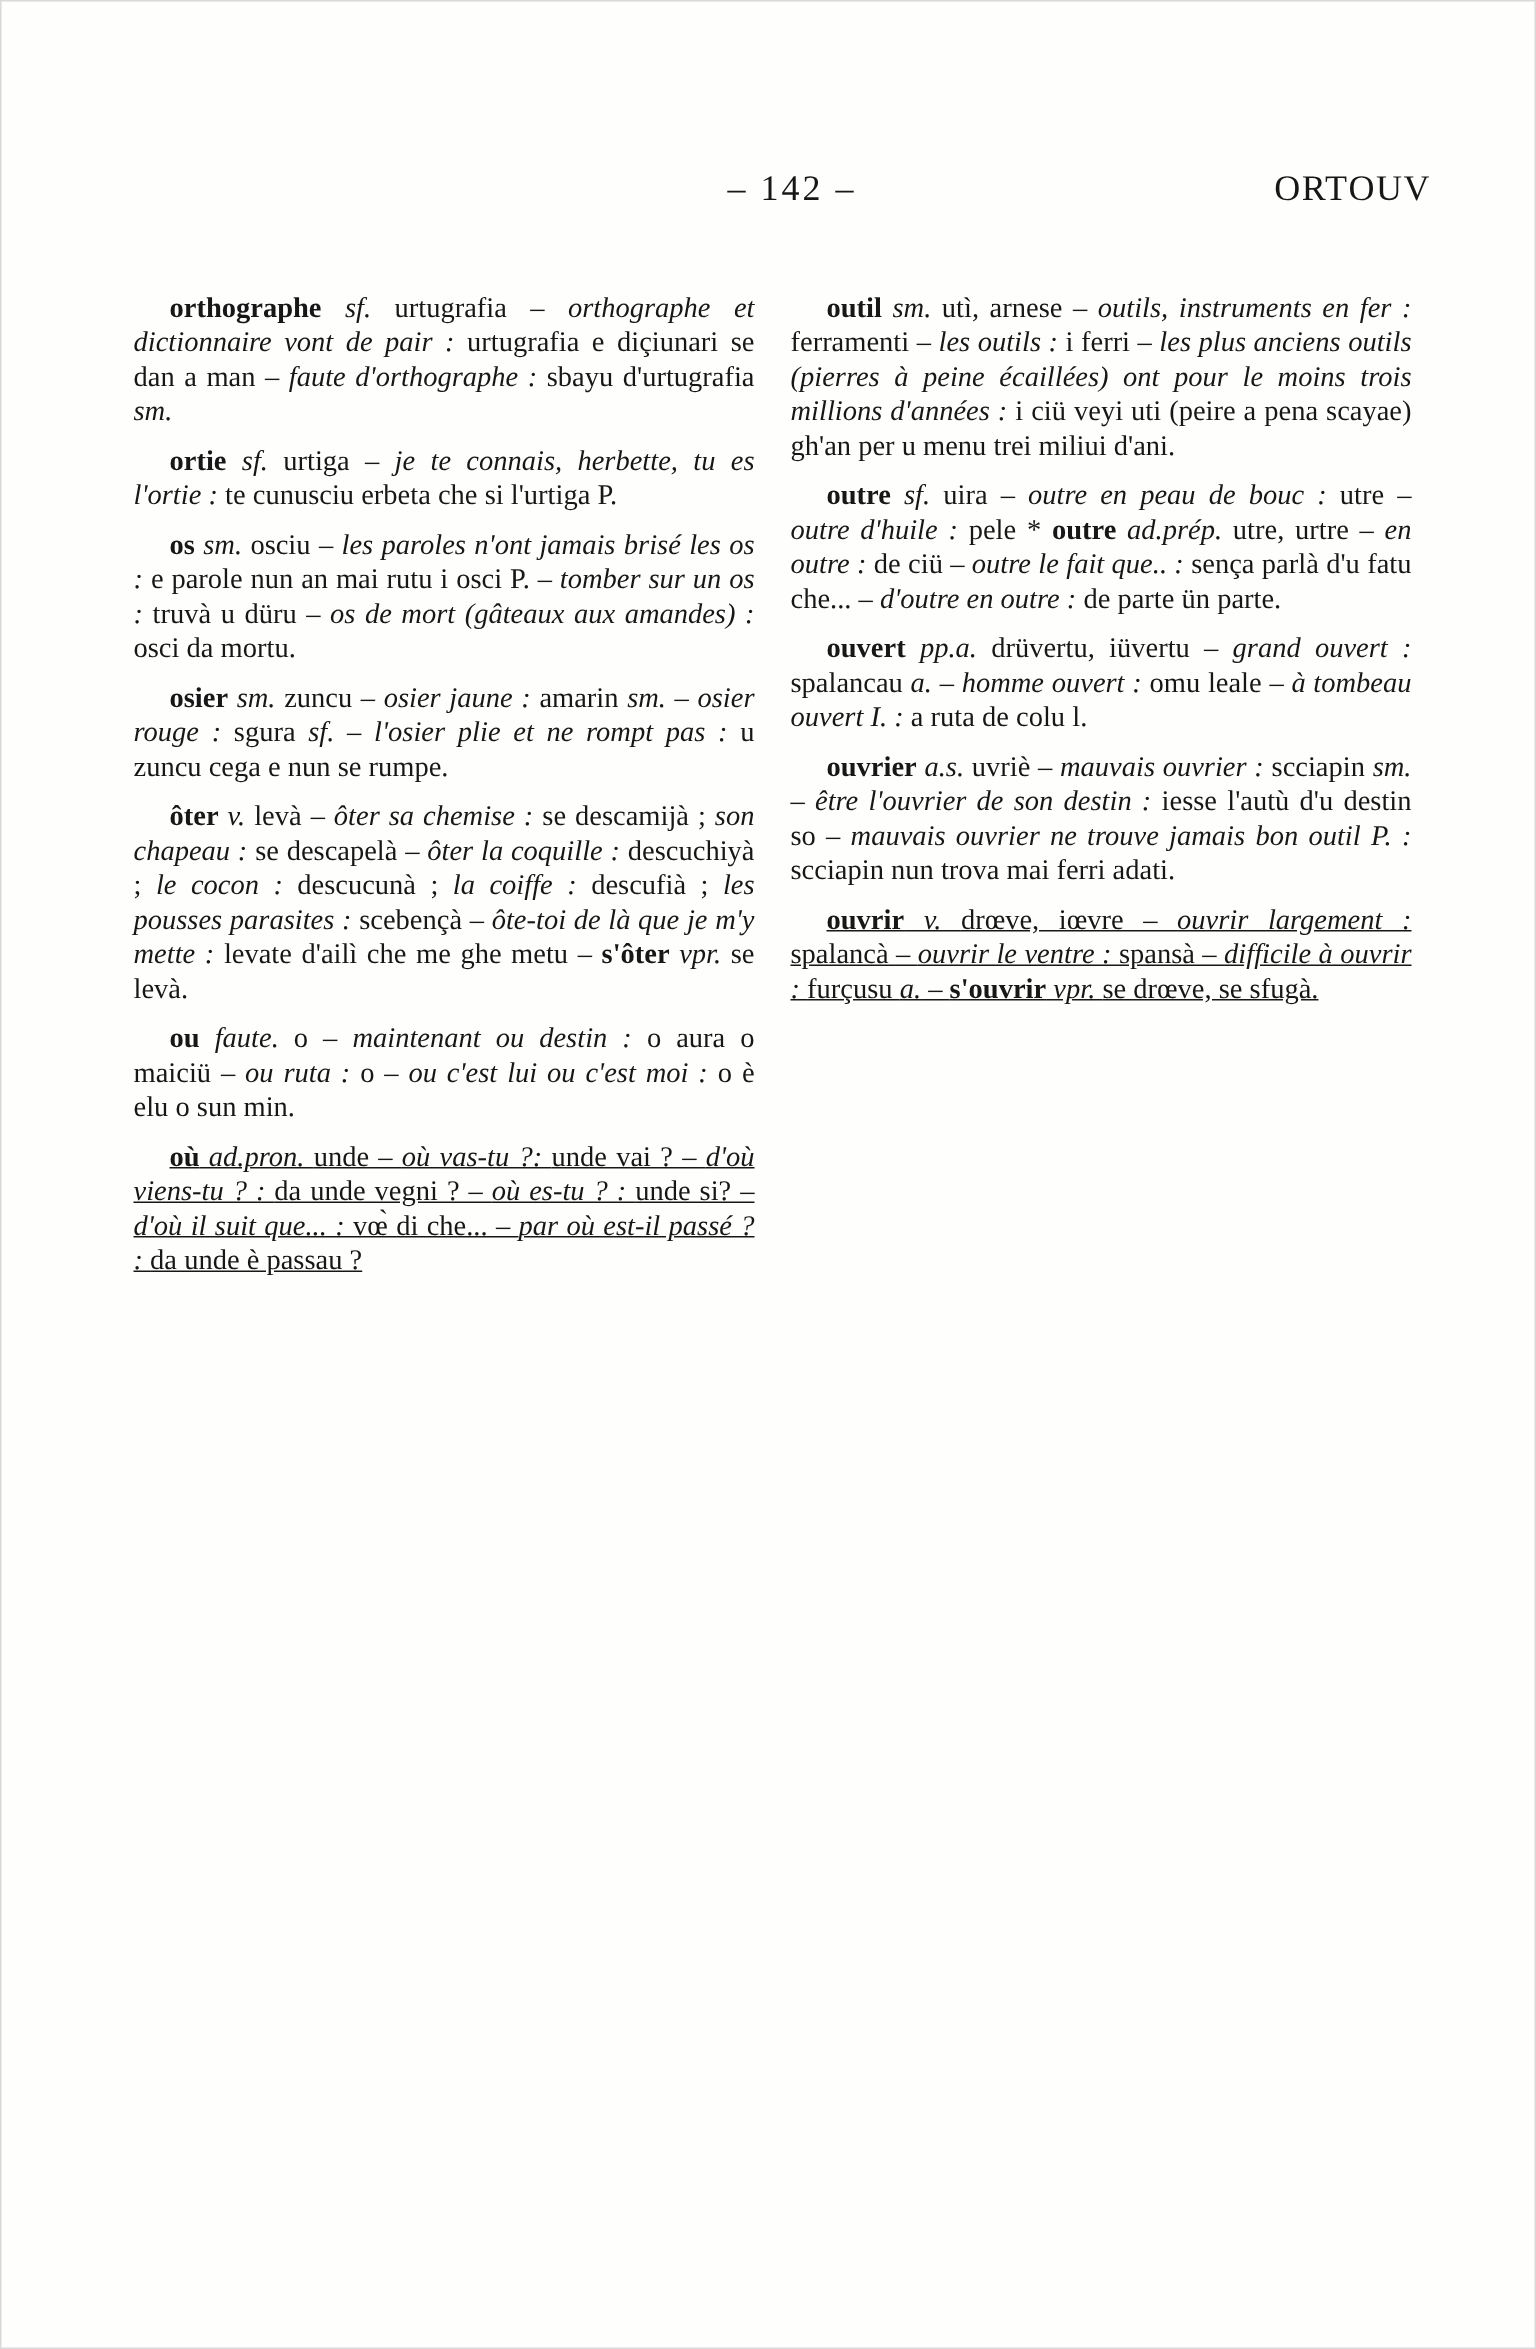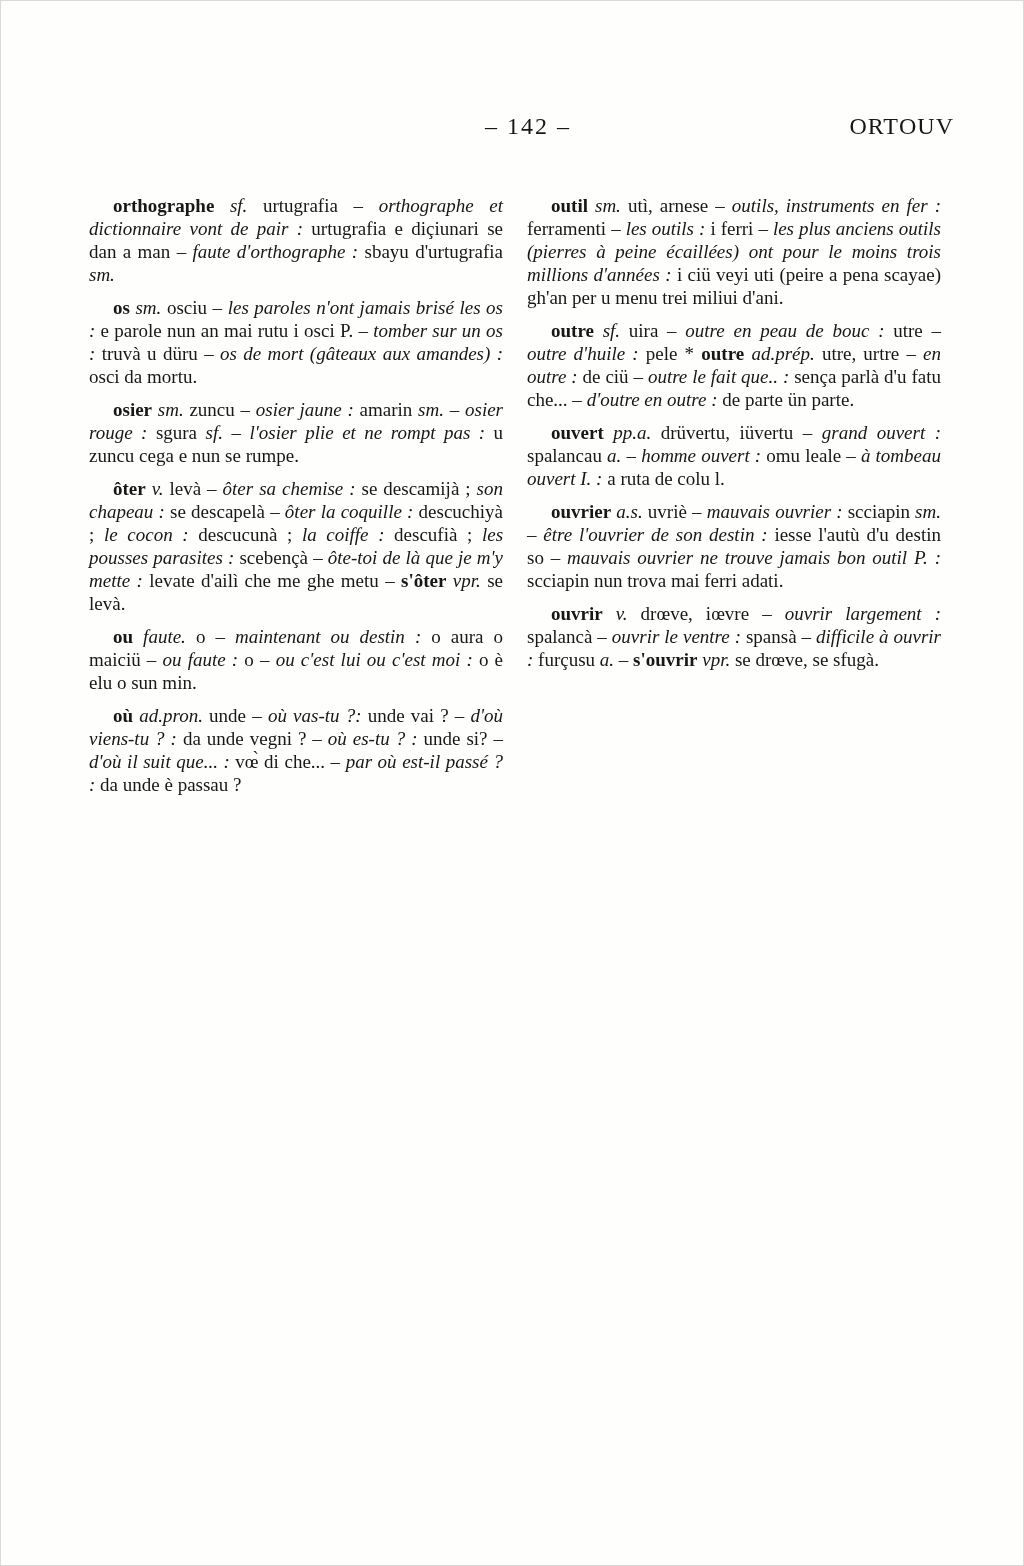--- a/index.html
+++ b/index.html
@@ -49,43 +49,44 @@
     width: 421px;
     text-align: justify;
     font-size: 19px;
     line-height: 23px;
   }
   .entry {
     margin: 0 0 10px 0;
     text-indent: 24px;
     text-justify: inter-word;
   }
-  .entry:last-child { margin-bottom: 0; }
+  .entry:last-child { margin-bottom: 0; text-decoration: underline; }
   .b  { font-weight: bold; }
   .i  { font-style: italic; }
   .r  { }
 </style>
 </head>
 <body>
 
 <div class="page">
 
   <div class="running-head">
     <span class="rh-left">ORT</span>
     <span class="rh-center">– 142 –</span>
     <span class="rh-right">OUV</span>
   </div>
 
   <div class="text-block">
     <div class="col">
         <p class="entry"><span class="b">orthographe</span><span class="i"> sf. </span><span class="r">urtugrafia – </span><span class="i">orthographe et dictionnaire vont de pair : </span><span class="r">urtugrafia e diçiunari se dan a man – </span><span class="i">faute d'orthographe : </span><span class="r">sbayu d'urtugrafia </span><span class="i">sm.</span></p>
+        <p class="entry"><span class="b">ortie</span><span class="i"> sf. </span><span class="r">urtiga – </span><span class="i">je te connais, herbette, tu es l'ortie : </span><span class="r">te cunusciu erbeta che si l'urtiga P.</span></p>
         <p class="entry"><span class="b">os</span><span class="i"> sm. </span><span class="r">osciu – </span><span class="i">les paroles n'ont jamais brisé les os : </span><span class="r">e parole nun an mai rutu i osci P. – </span><span class="i">tomber sur un os : </span><span class="r">truvà u düru – </span><span class="i">os de mort (gâteaux aux amandes) : </span><span class="r">osci da mortu.</span></p>
         <p class="entry"><span class="b">osier</span><span class="i"> sm. </span><span class="r">zuncu – </span><span class="i">osier jaune : </span><span class="r">amarin </span><span class="i">sm.</span><span class="r"> – </span><span class="i">osier rouge : </span><span class="r">sgura </span><span class="i">sf.</span><span class="r"> – </span><span class="i">l'osier plie et ne rompt pas : </span><span class="r">u zuncu cega e nun se rumpe.</span></p>
         <p class="entry"><span class="b">ôter</span><span class="i"> v. </span><span class="r">levà – </span><span class="i">ôter sa chemise : </span><span class="r">se descamijà ; </span><span class="i">son chapeau : </span><span class="r">se descapelà – </span><span class="i">ôter la coquille : </span><span class="r">descuchiyà ; </span><span class="i">le cocon : </span><span class="r">descucunà ; </span><span class="i">la coiffe : </span><span class="r">descufià ; </span><span class="i">les pousses parasites : </span><span class="r">scebençà – </span><span class="i">ôte-toi de là que je m'y mette : </span><span class="r">levate d'ailì che me ghe metu – </span><span class="b">s'ôter</span><span class="i"> vpr. </span><span class="r">se levà.</span></p>
-        <p class="entry"><span class="b">ou</span><span class="i"> faute. </span><span class="r">o – </span><span class="i">maintenant ou destin : </span><span class="r">o aura o maiciü – </span><span class="i">ou faute : </span><span class="r">o – </span><span class="i">ou c'est lui ou c'est moi : </span><span class="r">o è elu o sun min.</span></p>
+        <p class="entry"><span class="b">ou</span><span class="i"> faute. </span><span class="r">o – </span><span class="i">maintenant ou destin : </span><span class="r">o aura o maiciü – </span><span class="i">ou ruta : </span><span class="r">o – </span><span class="i">ou c'est lui ou c'est moi : </span><span class="r">o è elu o sun min.</span></p>
         <p class="entry"><span class="b">où</span><span class="i"> ad.pron. </span><span class="r">unde – </span><span class="i">où vas-tu ?: </span><span class="r">unde vai ? – </span><span class="i">d'où viens-tu ? : </span><span class="r">da unde vegni ? – </span><span class="i">où es-tu ? : </span><span class="r">unde si? – </span><span class="i">d'où il suit que... : </span><span class="r">vœ̀ di che... – </span><span class="i">par où est-il passé ? : </span><span class="r">da unde è passau ?</span></p>
       </div>
     <div class="col">
         <p class="entry"><span class="b">outil</span><span class="i"> sm. </span><span class="r">utì, arnese – </span><span class="i">outils, instruments en fer : </span><span class="r">ferramenti – </span><span class="i">les outils : </span><span class="r">i ferri – </span><span class="i">les plus anciens outils (pierres à peine écaillées) ont pour le moins trois millions d'années : </span><span class="r">i ciü veyi uti (peire a pena scayae) gh'an per u menu trei miliui d'ani.</span></p>
         <p class="entry"><span class="b">outre</span><span class="i"> sf. </span><span class="r">uira – </span><span class="i">outre en peau de bouc : </span><span class="r">utre – </span><span class="i">outre d'huile : </span><span class="r">pele * </span><span class="b">outre</span><span class="i"> ad.prép. </span><span class="r">utre, urtre – </span><span class="i">en outre : </span><span class="r">de ciü – </span><span class="i">outre le fait que.. : </span><span class="r">sença parlà d'u fatu che... – </span><span class="i">d'outre en outre : </span><span class="r">de parte ün parte.</span></p>
         <p class="entry"><span class="b">ouvert</span><span class="i"> pp.a. </span><span class="r">drüvertu, iüvertu – </span><span class="i">grand ouvert : </span><span class="r">spalancau </span><span class="i">a.</span><span class="r"> – </span><span class="i">homme ouvert : </span><span class="r">omu leale – </span><span class="i">à tombeau ouvert I. : </span><span class="r">a ruta de colu l.</span></p>
         <p class="entry"><span class="b">ouvrier</span><span class="i"> a.s. </span><span class="r">uvriè – </span><span class="i">mauvais ouvrier : </span><span class="r">scciapin </span><span class="i">sm.</span><span class="r"> – </span><span class="i">être l'ouvrier de son destin : </span><span class="r">iesse l'autù d'u destin so – </span><span class="i">mauvais ouvrier ne trouve jamais bon outil P. : </span><span class="r">scciapin nun trova mai ferri adati.</span></p>
         <p class="entry"><span class="b">ouvrir</span><span class="i"> v. </span><span class="r">drœve, iœvre – </span><span class="i">ouvrir largement : </span><span class="r">spalancà – </span><span class="i">ouvrir le ventre : </span><span class="r">spansà – </span><span class="i">difficile à ouvrir : </span><span class="r">furçusu </span><span class="i">a.</span><span class="r"> – </span><span class="b">s'ouvrir</span><span class="i"> vpr. </span><span class="r">se drœve, se sfugà.</span></p>
       </div>
   </div>

